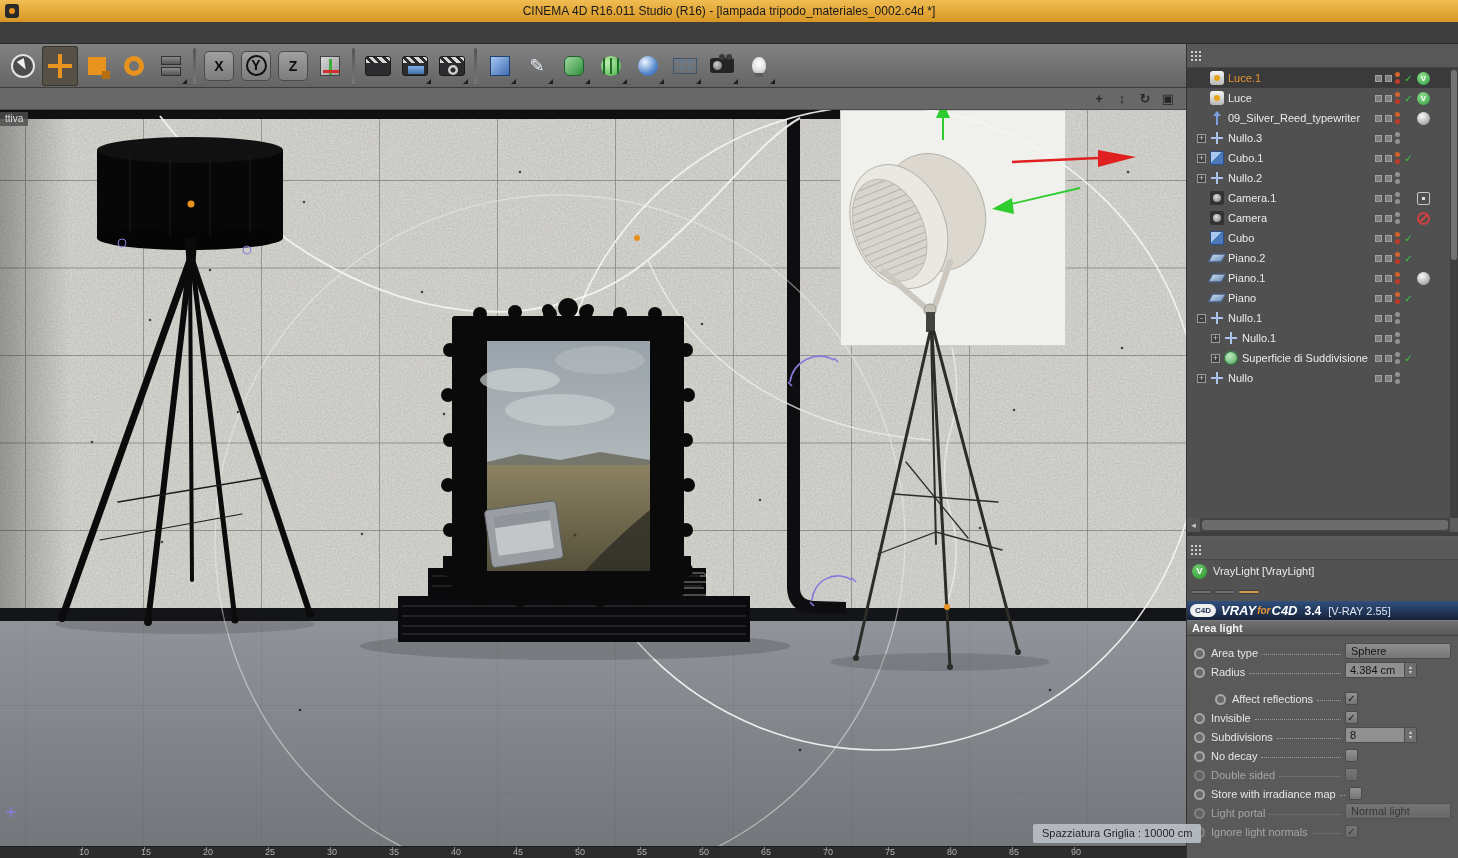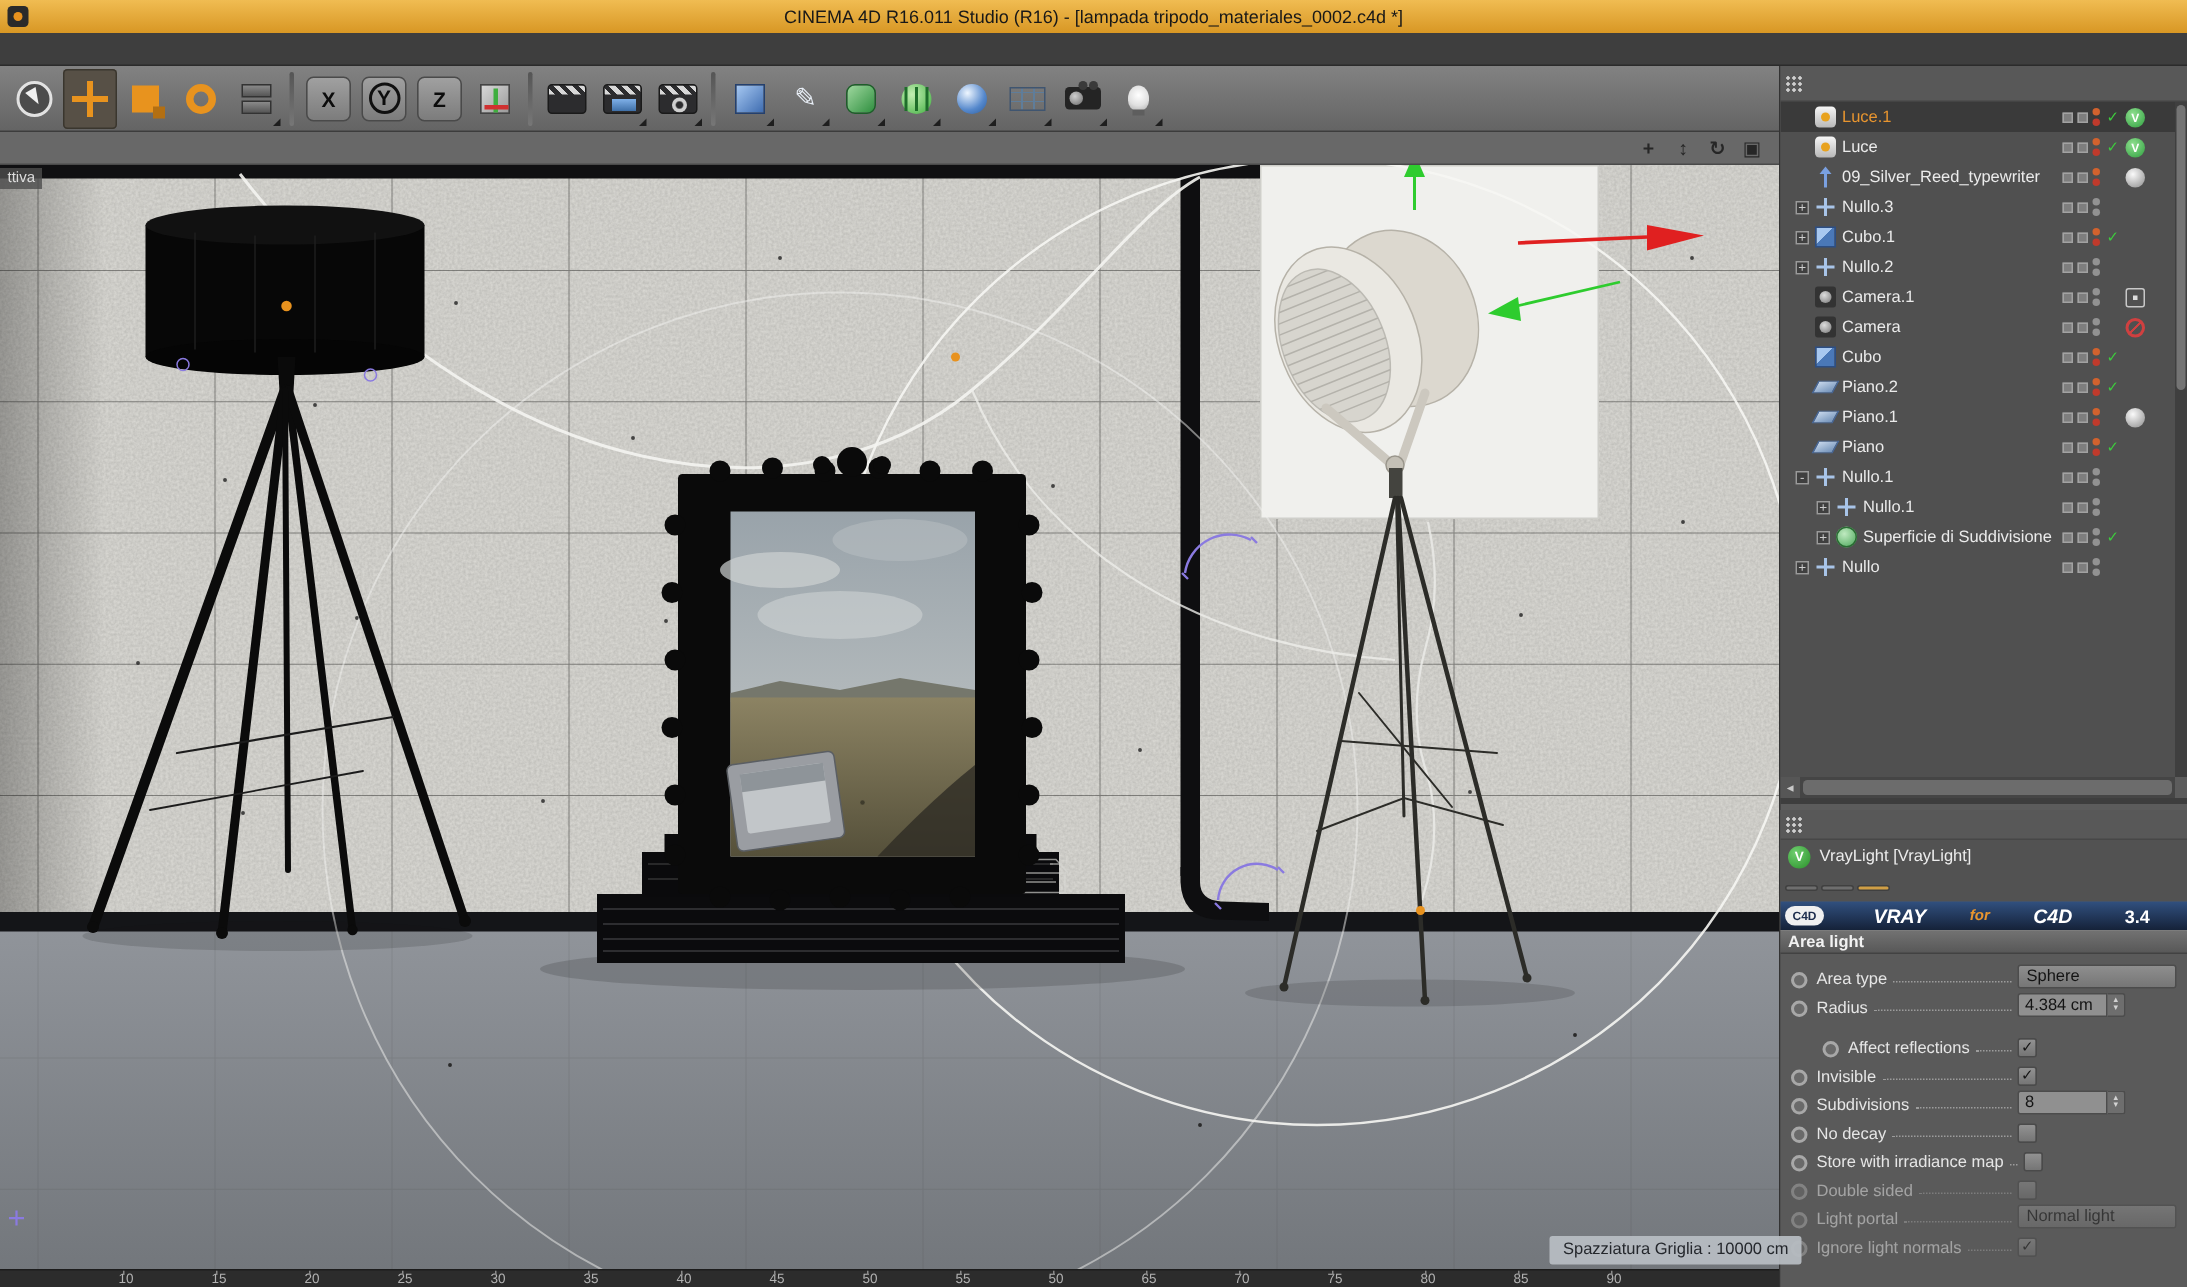--- a/index.html
+++ b/index.html
@@ -136,21 +136,21 @@
   
   .am{position:absolute;top:496px;left:0;right:0;bottom:0;background:#5a5a5a;}
   .am-mode{height:20px;background:#585858;display:flex;align-items:center;font-size:11px;color:#dedede;border-bottom:1px solid #474747;}
   .am-mode .mi{padding:0 7px;}
   .am-obj{height:22px;display:flex;align-items:center;padding-left:5px;font-size:11px;color:#ececec;background:#525252;}
   .vobj{width:15px;height:15px;border-radius:50%;background:radial-gradient(circle at 35% 30%,#6fcf6f,#2a8f2a);
     color:#fff;font-size:9px;font-weight:bold;text-align:center;line-height:15px;margin-right:6px;}
   .am-tabs{height:19px;display:flex;gap:2px;padding:1px 3px;background:#525252;align-items:center;}
   .tab{padding:1px 10px;background:#6e6e6e;color:#ddd;font-size:11px;border:1px solid #404040;border-radius:2px;line-height:13px;}
   .tab.selected{background:#cf9e45;color:#1c1c1c;}
-  .am-banner{height:19px;background:linear-gradient(#31507f,#152239);display:flex;align-items:center;padding-left:3px;color:#fff;white-space:nowrap;gap:28px;}
+  .am-banner{height:19px;background:linear-gradient(#31507f,#152239);display:flex;align-items:center;padding-left:3px;color:#fff;white-space:nowrap;}
   .vlogo{min-width:26px;height:13px;border-radius:7px;background:#f0f0f0;color:#1c2c4c;font-size:8px;font-weight:bold;
     text-align:center;line-height:13px;margin-right:5px;padding:0 2px;}
   .brand-vray,.brand-c4d{font-weight:bold;font-style:italic;font-size:13px;color:#fff;}
   .brand-for{font-weight:bold;font-style:italic;font-size:10px;color:#e8952f;margin:0 1px;}
   .ver{font-weight:bold;font-size:12px;color:#fff;margin-left:7px;}
   .vsuffix{font-size:11px;color:#dfe6f2;margin-left:7px;}
   .am-section{height:16px;background:linear-gradient(#717171,#585858);border-top:1px solid #7c7c7c;border-bottom:1px solid #424242;
     font-size:11px;font-weight:bold;color:#f2f2f2;display:flex;align-items:center;padding-left:5px;}
   .am-params{padding-top:4px;}
   .prow{display:flex;align-items:flex-end;height:19px;padding:0 7px;font-size:11px;color:#e6e6e6;}
@@ -903,38 +903,38 @@
             </span>
           </div>
           <div class="prow">
             <span class="key"></span>
             <span class="plabel">No decay</span>
             <span class="leader"></span>
             <span class="ctrl">
               <span class="chkbox"></span>
             </span>
           </div>
+          <div class="prow dim">
+            <span class="key"></span>
+            <span class="plabel">Double sided</span>
+            <span class="leader"></span>
+            <span class="ctrl">
+              <span class="chkbox"></span>
+            </span>
+          </div>
           <div class="prow">
             <span class="key"></span>
             <span class="plabel">Store with irradiance map</span>
             <span class="leader"></span>
             <span class="ctrl">
               <span class="chkbox"></span>
             </span>
           </div>
           <div class="prow dim">
             <span class="key"></span>
-            <span class="plabel">Double sided</span>
-            <span class="leader"></span>
-            <span class="ctrl">
-              <span class="chkbox"></span>
-            </span>
-          </div>
-          <div class="prow dim">
-            <span class="key"></span>
             <span class="plabel">Light portal</span>
             <span class="leader"></span>
             <span class="ctrl">
               <span class="dd">Normal light</span>
             </span>
           </div>
           <div class="prow dim">
             <span class="key"></span>
             <span class="plabel">Ignore light normals</span>
             <span class="leader"></span>

